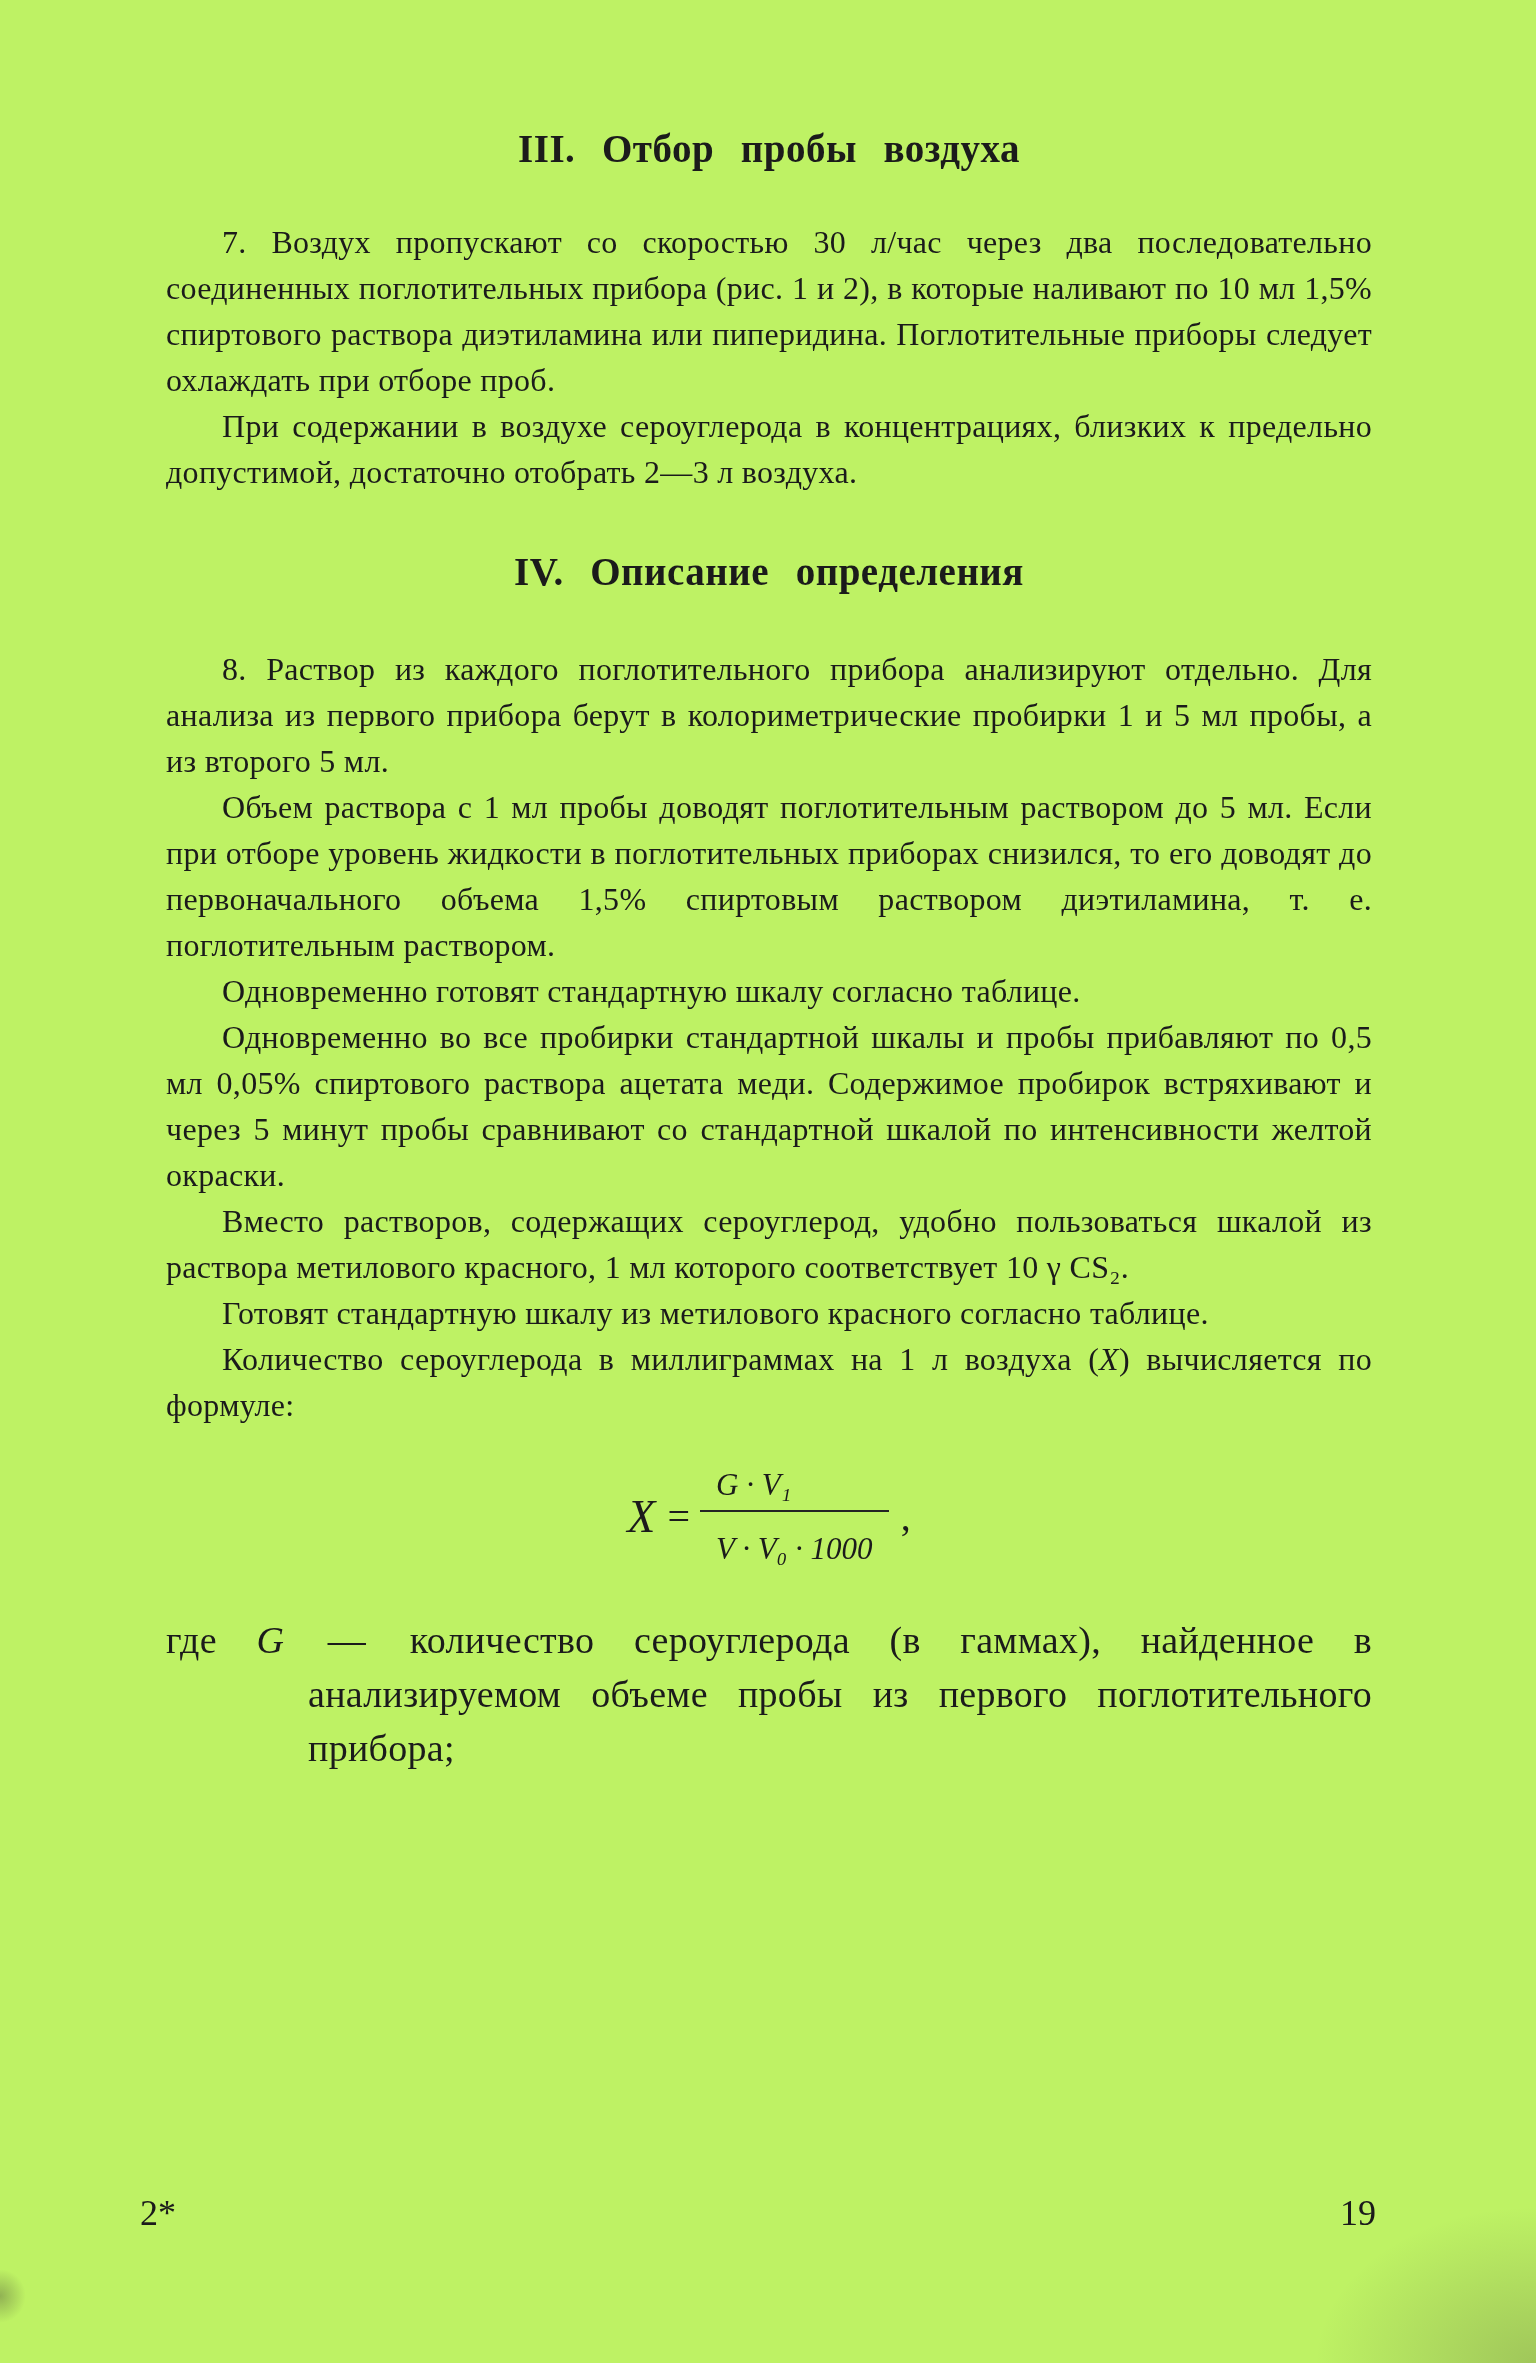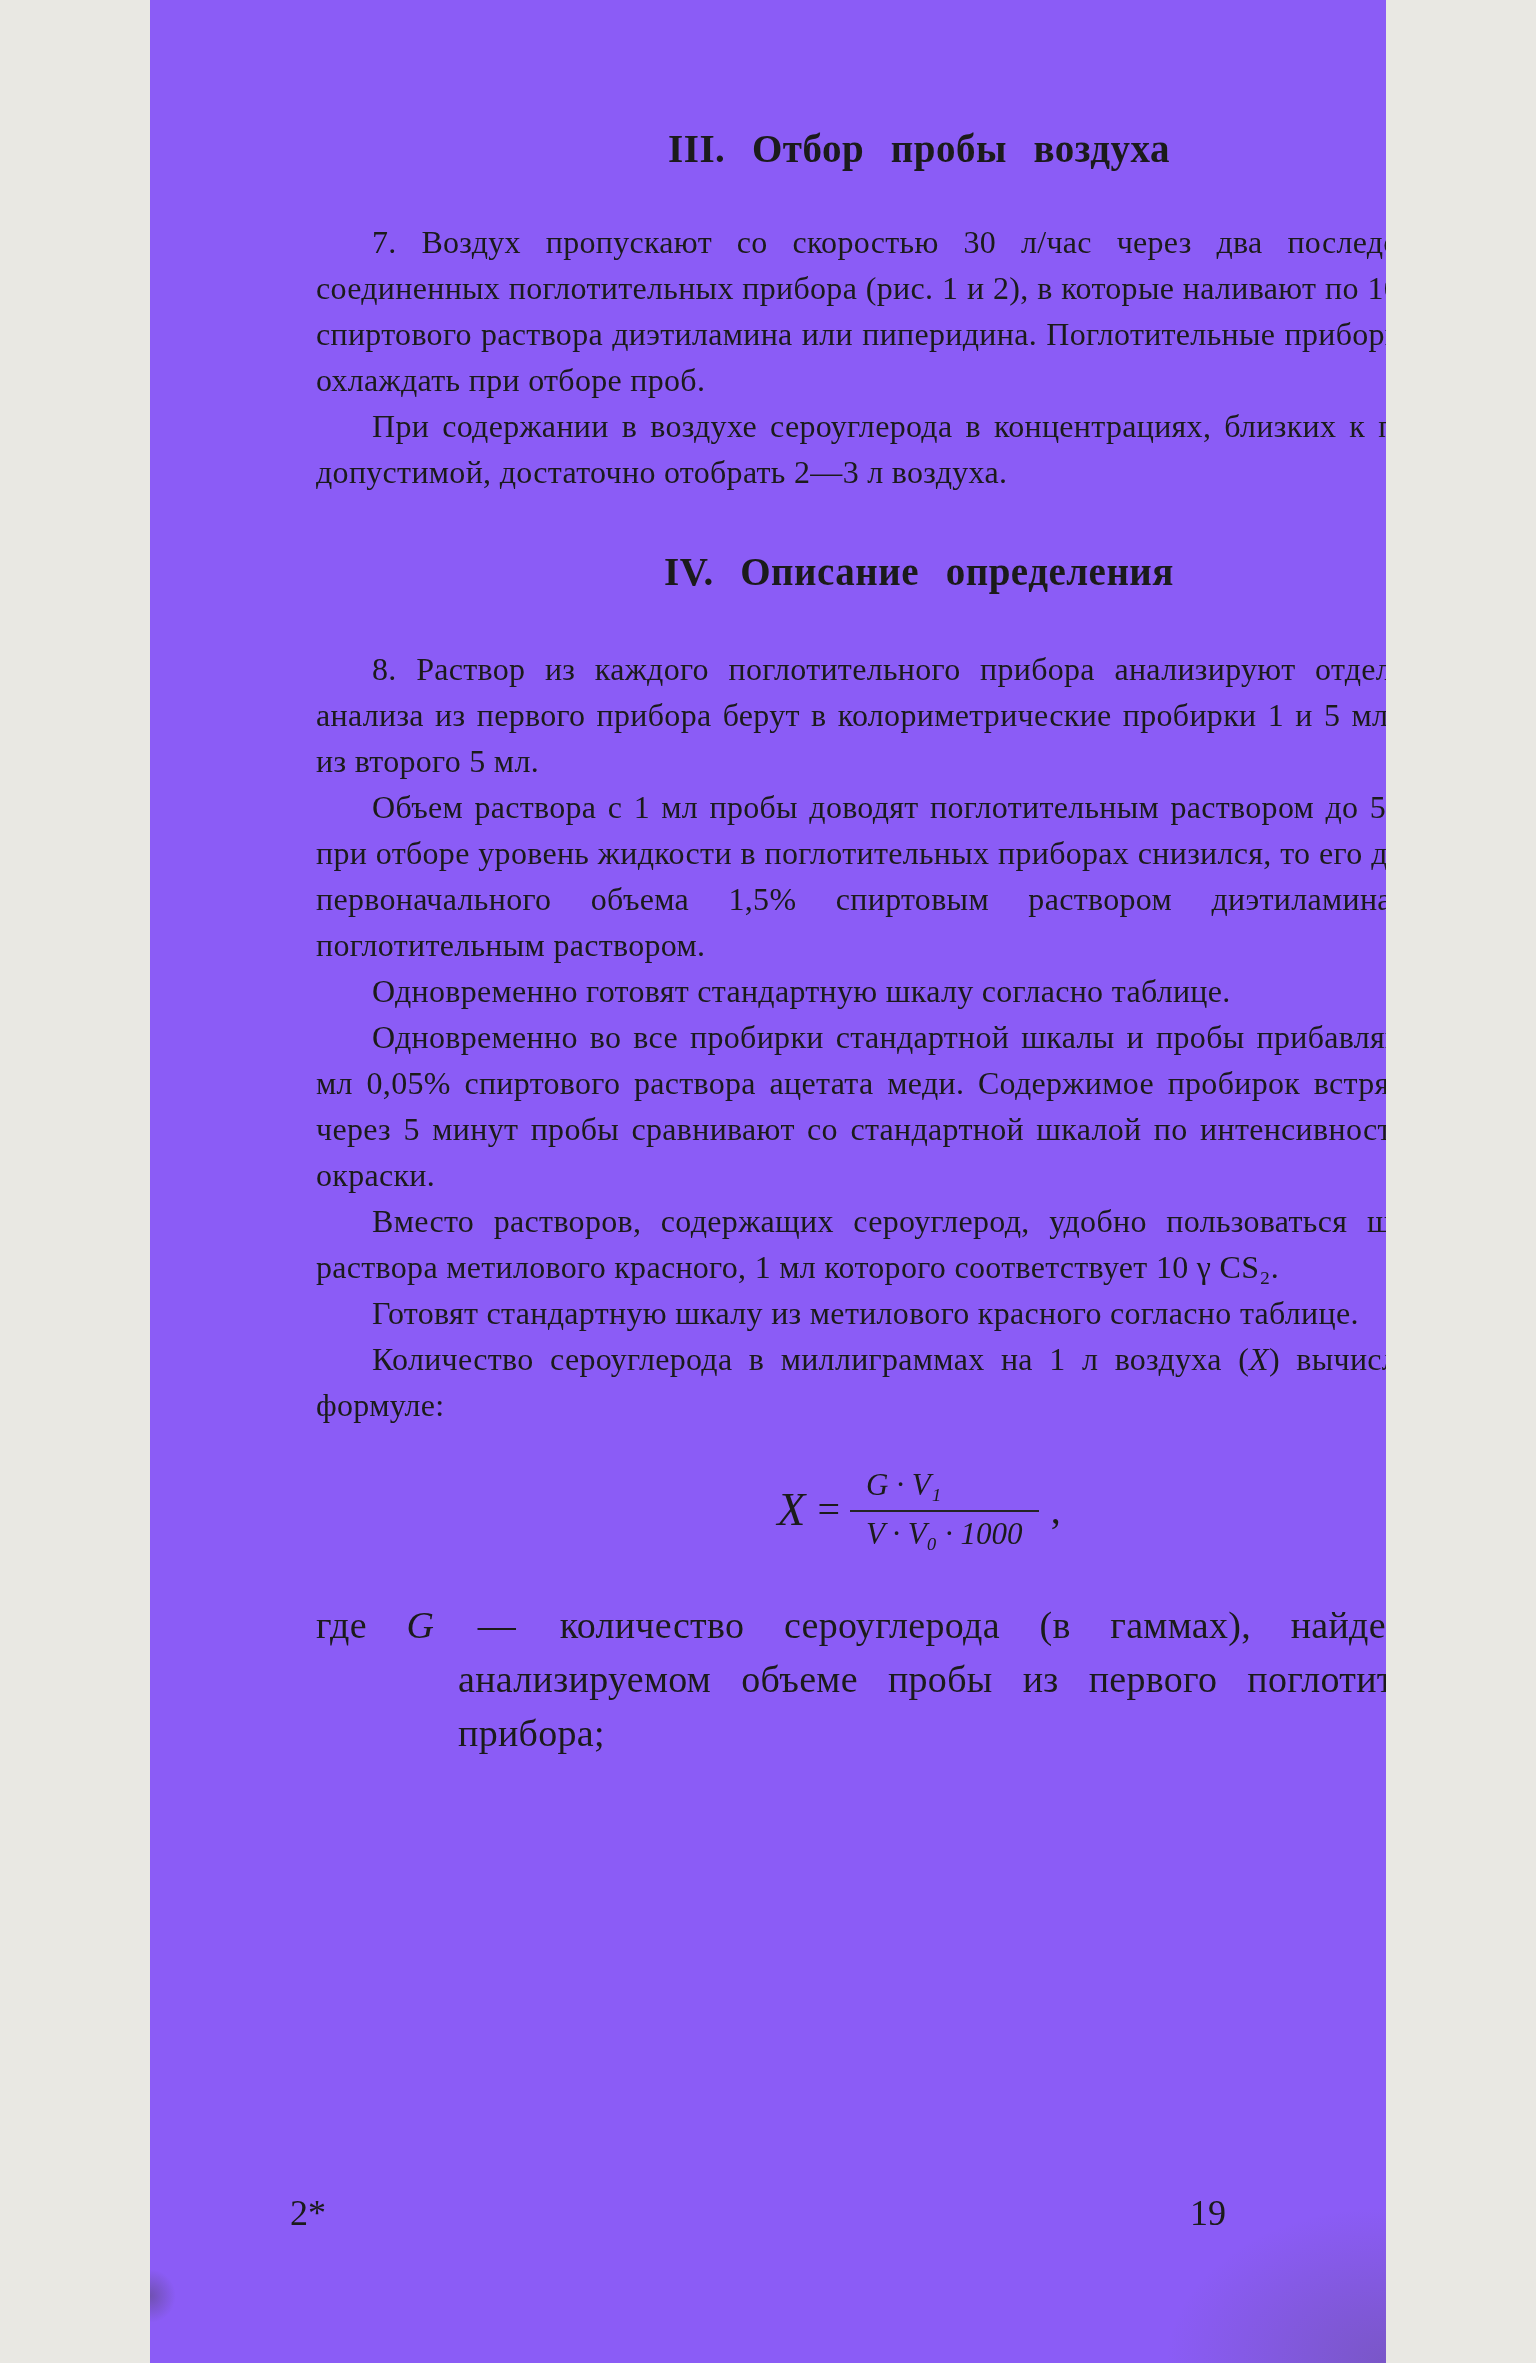--- a/index.html
+++ b/index.html
@@ -1,23 +1,23 @@
 <!DOCTYPE html>
 <html lang="ru"><head>
 <meta charset="utf-8">
 <style>
   * { margin:0; padding:0; box-sizing:border-box; }
   html, body { background:#e9e8e3; }
 
   .page {
     position:relative;
-    width:1236px;
+    width:1536px;
     height:2363px;
     margin:0 auto;
-    background:#8b5cf6;
+    background:#bef264;
     font-family:"Liberation Serif","DejaVu Serif",serif;
     color:#1b1b1b;
     overflow:hidden;
   }
 
   .content {
     position:absolute;
     left:166px;
     top:126px;
     width:1206px;
@@ -69,21 +69,21 @@
     align-items:flex-start;
     font-style:italic;
     font-size:31px;
     line-height:1.2;
   }
   .fraction .num {
     padding:0 16px 7px;
   }
   .fraction .den {
     border-top:2px solid #242424;
-    padding:3px 16px 0;
+    padding:18px 16px 0;
   }
   .f-comma {
     font-size:40px;
     margin-left:12px;
   }
 
   .where {
     font-size:38px;
     line-height:54px;
     letter-spacing:0.3px;

